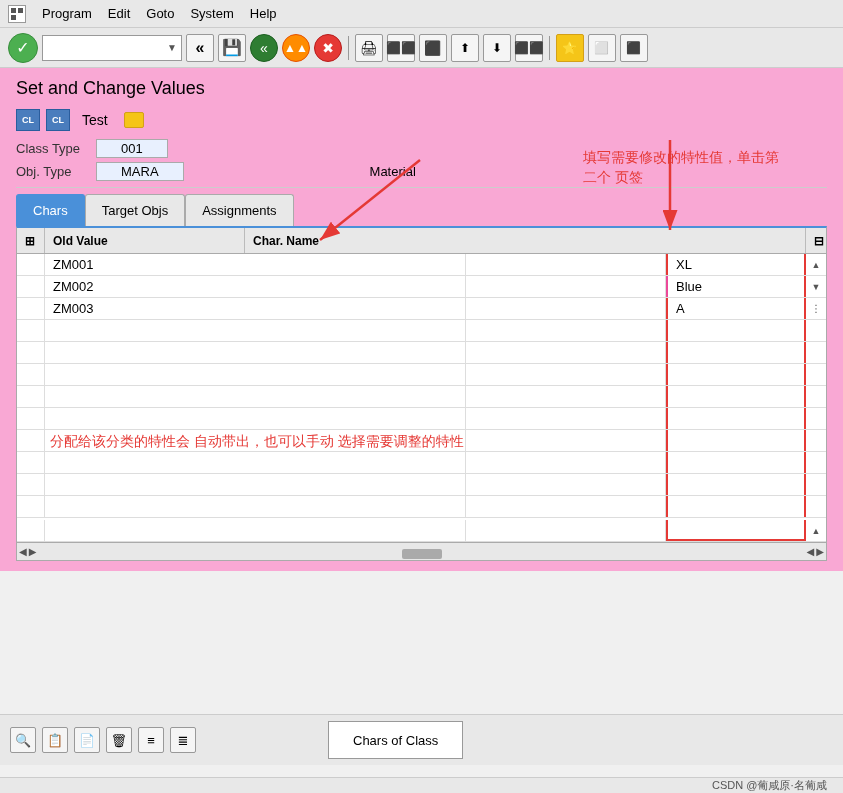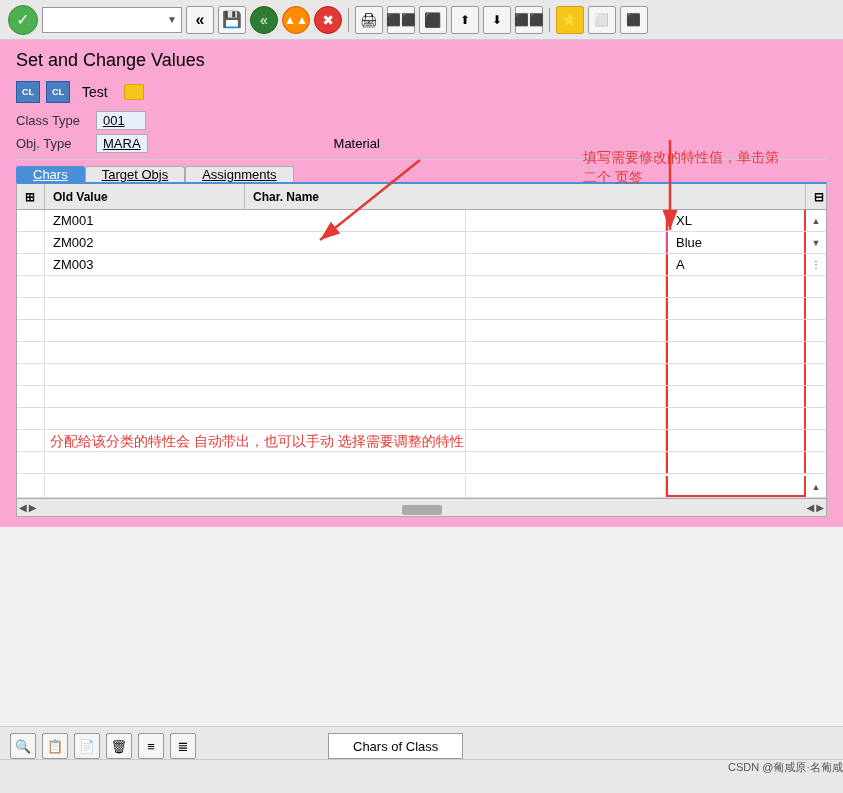--- a/index.html
+++ b/index.html
@@ -74,47 +74,45 @@
     .field-row {
       display: flex;
       align-items: center;
       margin-bottom: 4px;
       font-size: 13px;
     }
     .field-label { width: 80px; color: #333; }
     .field-value {
       background: #e8f0fe;
       border: 1px solid #aaa;
-      padding: 1px 6px;
+      padding: 1px 24px;
       min-width: 50px;
       font-size: 13px;
-      text-decoration: underline;
     }
     .field-value-plain { padding: 1px 6px; font-size: 13px; }
 
     
     .divider { border: none; border-top: 1px solid #ccc; margin: 6px 0; }
 
     
     .tab-bar {
       display: flex;
       align-items: flex-end;
       margin-bottom: 0;
       gap: 0;
     }
     .tab {
-      padding: 0 16px;
+      padding: 8px 16px;
       border: 1px solid #aaa;
       border-bottom: none;
       background: #e8e8e8;
       cursor: pointer;
       font-size: 13px;
       border-radius: 3px 3px 0 0;
       color: #000;
-      text-decoration: underline;
     }
     .tab.active {
       background: #4a90d9;
       color: white;
       border-color: #4a90d9;
     }
 
     
     .table-area {
       border: 1px solid #aaa;
@@ -185,35 +183,35 @@
       display: flex; align-items: center; justify-content: center;
       font-size: 13px;
       border-radius: 2px;
     }
     .bottom-label-btn {
       border: 1px solid #999;
       background: white;
       padding: 3px 24px;
       font-size: 13px;
       cursor: pointer;
-      height: 26px;
+      height: 38px;
       display: flex; align-items: center;
     }
 
     
     .status-bar {
       position: absolute;
       bottom: 0; left: 0; right: 0;
-      height: 34px;
+      height: 16px;
       background: #e8e8e8;
       border-top: 1px solid #ccc;
       display: flex;
       align-items: flex-start;
       justify-content: flex-end;
-      padding: 0 0;
+      padding: 0 16px;
       font-size: 11px;
       color: #555;
     }
 
     
     .annotation-container {
       position: absolute;
       pointer-events: none;
       top: 0; left: 0;
       width: 843px;
@@ -256,20 +254,34 @@
       font-size: 9px;
       color: #555;
       height: 16px;
     }
   </style>
 </head>
 <body>
 
 <div class="wrapper">
 
+  <div class="menu-bar">
+    <div class="sap-logo">
+      <svg width="14" height="14" viewBox="0 0 14 14">
+          <rect x="1" y="1" width="5" height="5" fill="#555"></rect>
+          <rect x="8" y="1" width="5" height="5" fill="#555"></rect>
+          <rect x="1" y="8" width="5" height="5" fill="#555"></rect>
+        </svg>
+    </div>
+    <span class="menu-bar-item">Program</span>
+    <span class="menu-bar-item">Edit</span>
+    <span class="menu-bar-item">Goto</span>
+    <span class="menu-bar-item">System</span>
+    <span class="menu-bar-item">Help</span>
+  </div>
 
   <div class="toolbar">
     <button class="toolbar-btn green">✓</button>
     <div style="width:140px; height:26px; border:1px solid #999; background:white; display:flex; align-items:center; padding:0 4px;">
       <span style="font-size:11px; color:#999;"></span>
       <span style="margin-left:auto; font-size:10px; color:#555;">▼</span>
     </div>
     <button class="toolbar-btn" style="font-weight:bold; font-size:16px;">«</button>
     <button class="toolbar-btn" style="font-size:16px;">💾</button>
     <button class="toolbar-btn green-circle" style="color:white; background:#2e7d32; border-radius:50%;">«</button>

